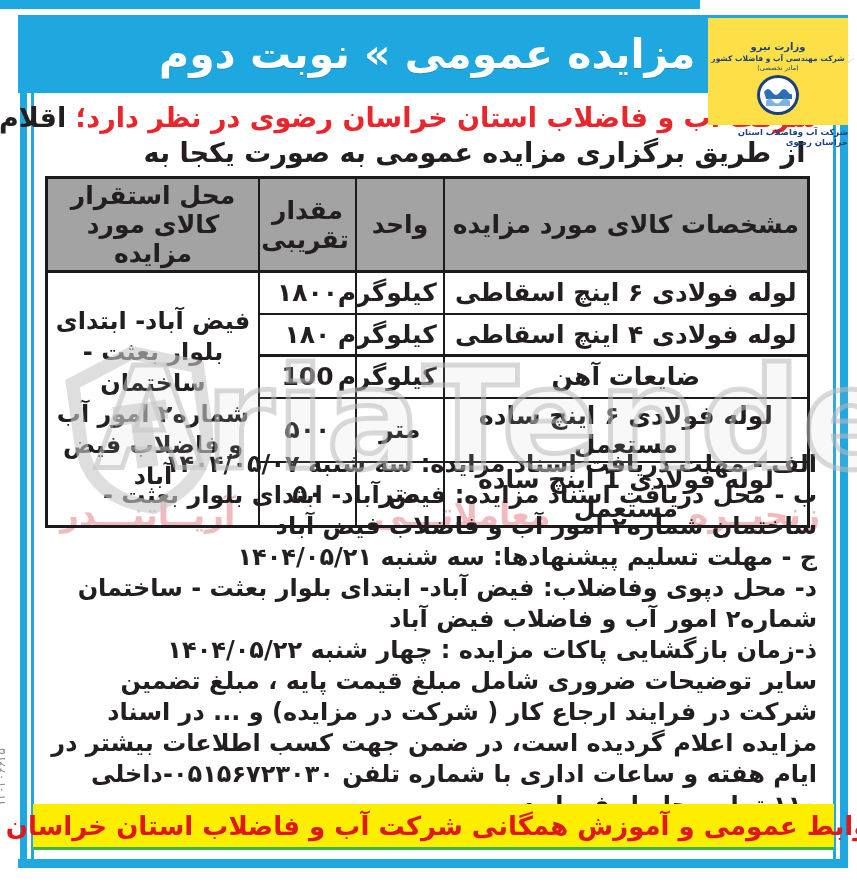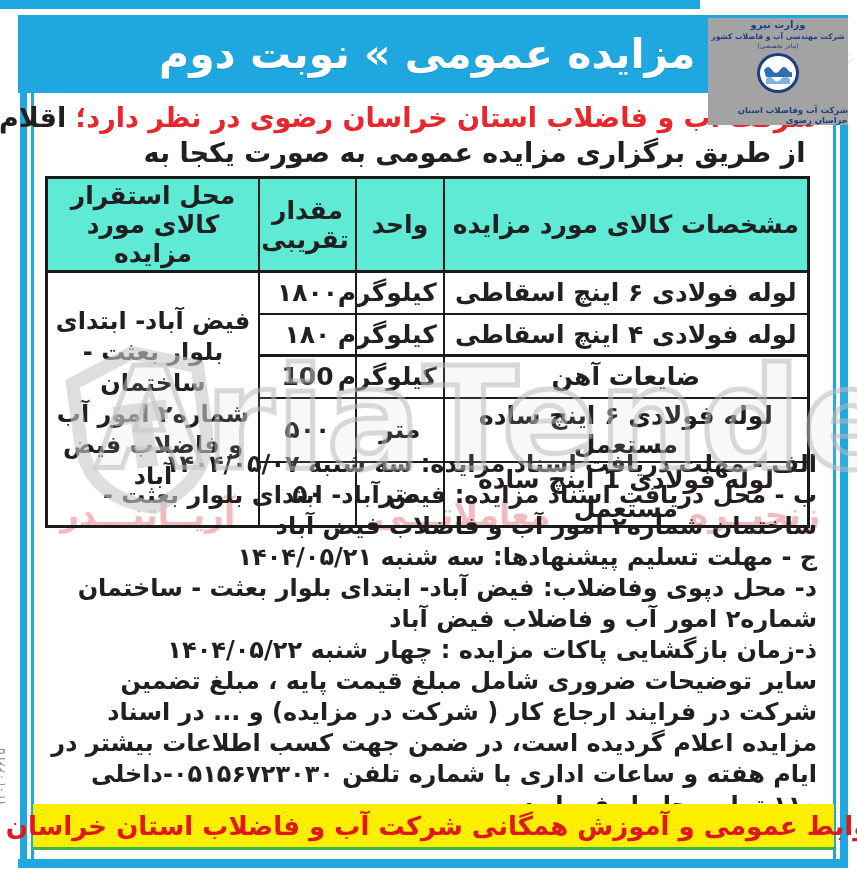--- a/index.html
+++ b/index.html
@@ -20,22 +20,22 @@
     background:#1fa7e0; display:flex; align-items:center; justify-content:center;
   }
   .banner-title {
     color:#ffffff; font-size:41px; font-weight:800; letter-spacing:-1px;
     padding-left:150px; white-space:nowrap;
     text-shadow:0 1px 0 rgba(0,0,0,.15);
   }
   
   .logo-box {
     position:absolute; left:708px; top:18px; width:140px; height:107px;
-    background:#a3a3a3; display:flex; flex-direction:column; align-items:center;
-    justify-content:flex-end; padding-top:23px; z-index:4;
+    background:#fde047; display:flex; flex-direction:column; align-items:center;
+    justify-content:flex-start; padding-top:23px; z-index:4;
   }
   .logo-box .l1 { color:#1e3f7f; font-size:10px; font-weight:700; }
   .logo-box .l2 { color:#1e3f7f; font-size:7.5px; font-weight:600; margin-top:2px; }
   .logo-box .l3 { color:#1e3f7f; font-size:6.5px; margin-top:1px; }
   .logo-emblem { width:42px; height:42px; border:3px solid #1e3f7f; border-radius:50%;
     margin-top:3px; display:flex; align-items:center; justify-content:center; background:#fff; }
   .logo-box .cap { color:#1e3f7f; font-size:8.5px; font-weight:700; margin-top:12px; }
 
   
   .frame-left-thick  { position:absolute; left:20px;  top:93px; width:7px;  height:775px; background:#1fa7e0; }
@@ -55,21 +55,21 @@
   .tbl-wrap { position:absolute; right:47px; top:176px; z-index:2; }
   table.items {
     border-collapse:collapse; table-layout:fixed; width:765px;
     border:3px solid #1b1b1b; background:transparent;
     font-size:25px; color:#231f20;
   }
   table.items th, table.items td {
     border:2px solid #1b1b1b; text-align:center; vertical-align:middle; padding:2px 6px;
     font-weight:600;
   }
-  table.items thead th { background:#5eead4; height:62px; font-weight:700; line-height:29px; }
+  table.items thead th { background:#a3a3a3; height:62px; font-weight:700; line-height:29px; }
   table.items tbody td { height:42px; }
   .col-item { width:357px; }
   .col-unit { width:86px; }
   .col-qty  { width:95px;  }
   .col-loc  { width:208px; }
   tr.thick td { border-bottom-width:3px; }
   td.loc-cell { line-height:31px; font-size:24px; background:transparent; }
   thead th { border-bottom-width:3px !important; }
 
   

